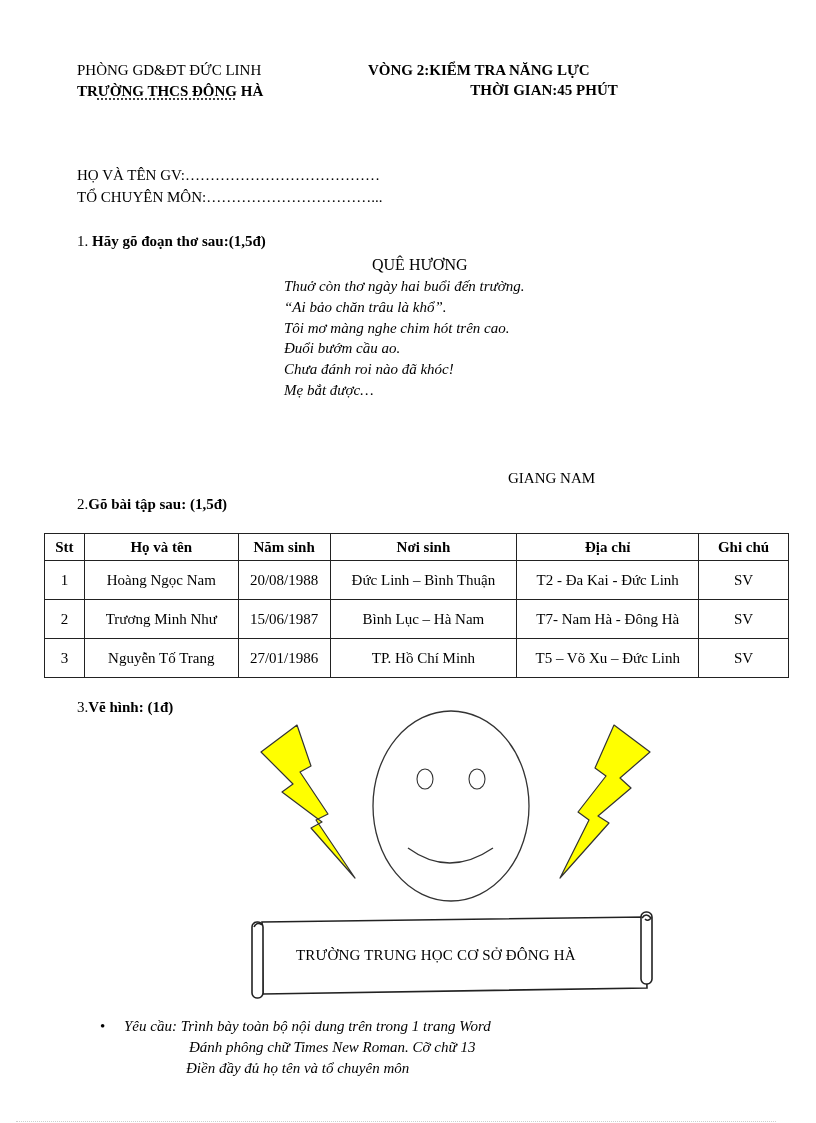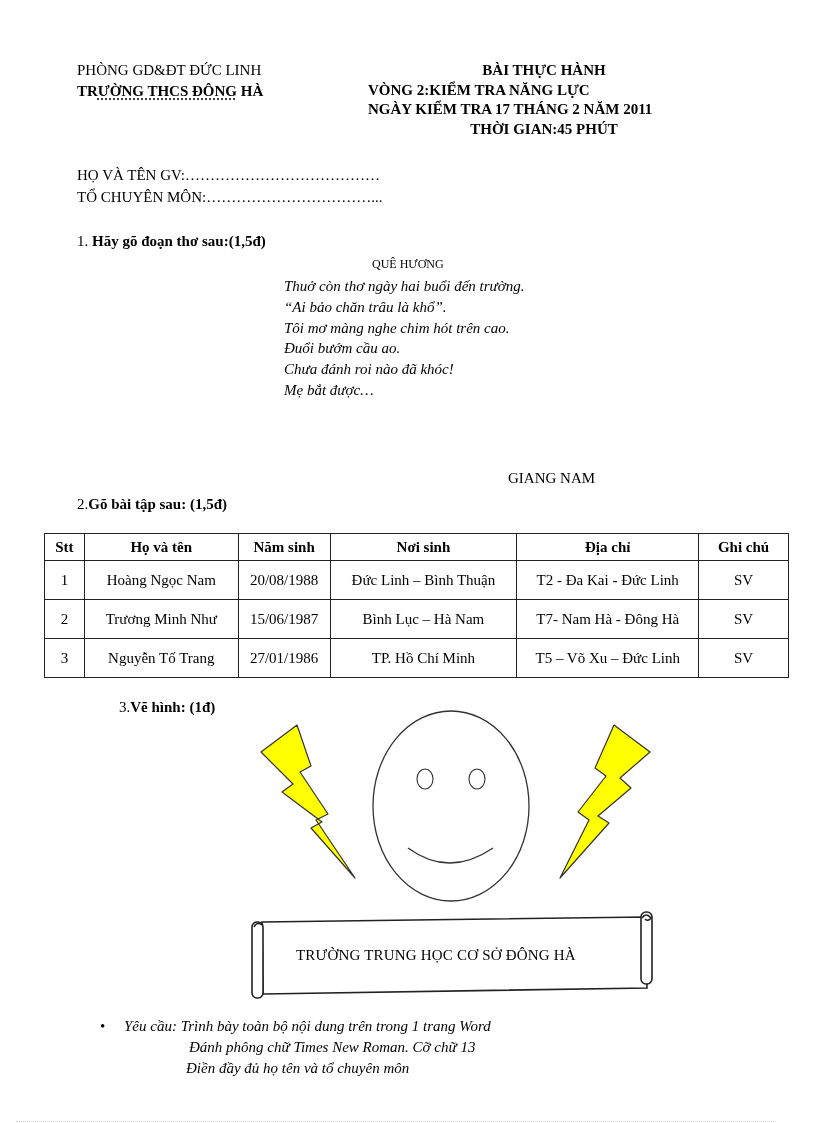--- a/index.html
+++ b/index.html
@@ -17,38 +17,38 @@
   .hdr-right { left: 368px; top: 61px; width: 360px; font-weight: bold; }
   .hdr-right .line { display: block; height: 19.5px; }
   .hdr-right .center { text-align: center; padding-right: 8px; }
 
   .info { left: 77px; top: 166px; }
   .info .line { display: block; height: 22px; }
 
   .q1 { left: 77px; top: 232px; }
   .q1 b, .q2 b, .q3 b { font-weight: bold; }
 
-  .poem-title { left: 372px; top: 255px; font-size: 12px; }
+  .poem-title { left: 372px; top: 255px; font-size: 16px; }
   .poem { left: 284px; top: 277px; font-style: italic; }
   .poem .line { display: block; height: 20.8px; }
   .author { left: 508px; top: 469px; }
 
   .q2 { left: 77px; top: 495px; }
 
   table.students {
     position: absolute; left: 44px; top: 533px; width: 745px;
     border-collapse: collapse; font-size: 15px;
   }
   table.students th, table.students td {
     border: 1px solid #222; text-align: center; padding: 0; white-space: nowrap;
   }
   table.students th { height: 26px; font-weight: bold; }
   table.students td { height: 38px; }
 
-  .q3 { left: 77px; top: 698px; margin-left: 42px; }
+  .q3 { left: 77px; top: 698px; }
 
   svg.drawing { position: absolute; left: 0; top: 0; }
 
   .banner-text { left: 288px; top: 946px; font-size: 15px; letter-spacing: 0.2px; margin-left: 8px; }
 
   .requirements { left: 100px; top: 1017px; font-style: italic; }
   .requirements .line { display: block; height: 21px; }
   .requirements .bullet { position: absolute; left: 0; top: 0; font-style: normal; }
 
   .footer-rule {
@@ -58,23 +58,21 @@
 </style>
 </head>
 <body>
 
 <div class="abs hdr-left">
   <span class="line">PHÒNG GD&amp;ĐT ĐỨC LINH</span>
   <span class="line school"><span>TR</span><span class="ul">ƯỜNG THCS ĐÔNG</span><span> HÀ</span></span>
 </div>
 
 <div class="abs hdr-right">
-  <span class="line center">BÀI THỰC HÀNH</span>
   <span class="line">VÒNG 2:KIỂM TRA NĂNG LỰC</span>
-  <span class="line">NGÀY KIỂM TRA 17 THÁNG 2 NĂM 2011</span>
   <span class="line center">THỜI GIAN:45 PHÚT</span>
 </div>
 
 <div class="abs info">
   <span class="line">HỌ VÀ TÊN GV:…………………………………</span>
   <span class="line">TỔ CHUYÊN MÔN:……………………………...</span>
 </div>
 
 <div class="abs q1">
   <span>1.</span>

